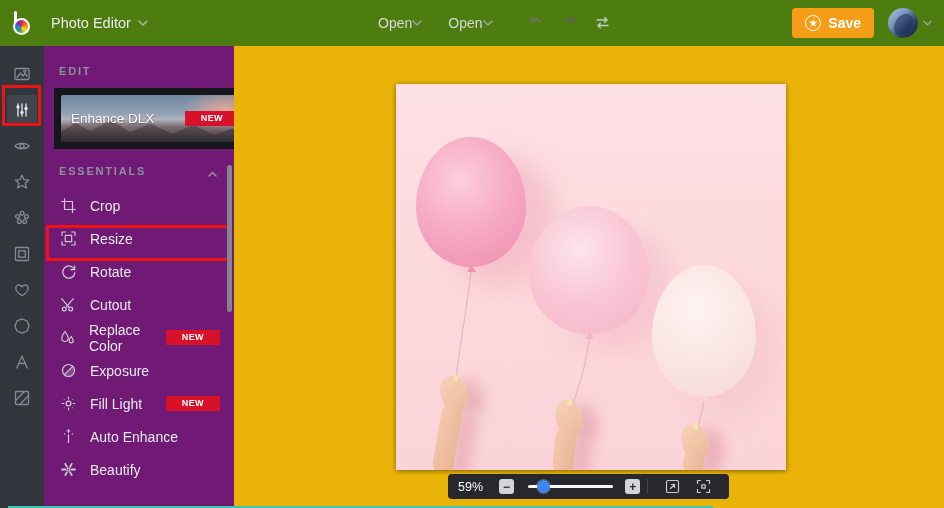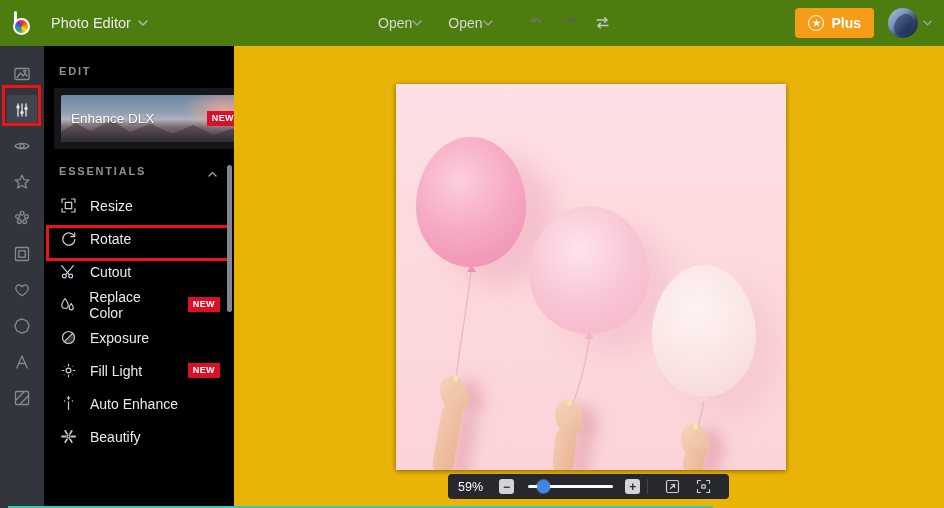--- a/index.html
+++ b/index.html
@@ -38,35 +38,35 @@
   .rail-items { display:flex; flex-direction:column; align-items:center; padding-top:10px; }
   .rail-item { width:44px; height:36px; display:flex; align-items:center; justify-content:center;
                color:#868a92; cursor:pointer; }
   .rail-item .tile { width:30px; height:30px; display:flex; align-items:center; justify-content:center;
                      border-radius:3px; }
   .rail-item.active .tile { background:#41454e; color:#e4e6e9; }
   .rail-redbox { position:absolute; left:2px; top:39px; width:39px; height:41px;
                  border:3px solid #ee1414; z-index:12; pointer-events:none; }
 
   
-  .panel { position:absolute; top:46px; left:44px; width:190px; height:462px; background:#000000;
+  .panel { position:absolute; top:46px; left:44px; width:190px; height:462px; background:#701a75;
            overflow:hidden; z-index:9; }
   .edit-header { padding:19px 0 0 15px; color:#8d9197; font-size:11px; font-weight:bold; letter-spacing:1.8px; }
   .enhance-wrap { margin:11px 4px 0 10px; width:200px; background:#16171b; padding:7px; cursor:pointer; }
   .enhance-card { position:relative; height:47px; border-radius:2px; overflow:hidden; display:flex; align-items:center;
       background:
         radial-gradient(ellipse 60px 30px at 88% 32%, rgba(235,166,150,.95), rgba(235,166,150,0) 70%),
         linear-gradient(180deg,#6f87a3 0%, #8fa0b4 38%, #b0b2bd 52%, #7a6a70 68%, #3a353c 100%); }
   .enhance-card::after { content:""; position:absolute; left:0; right:0; bottom:0; height:26px;
       background:linear-gradient(180deg,#8d7d80 0%, #584c52 45%, #2f2b32 100%);
       clip-path:polygon(0 100%, 0 60%, 8% 28%, 16% 58%, 27% 15%, 37% 62%, 48% 30%, 60% 68%, 71% 35%, 82% 72%, 92% 48%, 100% 62%, 100% 100%); }
   .enhance-title { position:relative; z-index:2; color:#fff; font-size:13.5px; padding-left:10px;
                    text-shadow:0 1px 2px rgba(0,0,0,.45); }
   .new-badge { background:#d8112a; color:#fff; font-size:9px; font-weight:bold; letter-spacing:.4px;
-               padding:3px 5px; border-radius:0; line-height:1; }
+               padding:3px 16px; border-radius:0; line-height:1; }
   .enhance-card .new-badge { position:absolute; right:8px; top:16px; z-index:2; }
   .essentials-header { margin-top:16px; padding:0 17px 0 15px; display:flex; align-items:flex-end;
                        justify-content:space-between; color:#8d9197; font-size:11px; font-weight:bold;
                        letter-spacing:1.8px;gap:19px; }
   .collapse-chev { color:#9b9ea5; cursor:pointer; display:flex; }
   .list { margin-top:12px; }
   .row { height:33px; display:flex; align-items:center; padding-left:15px; gap:13px; color:#e8eaec;
          font-size:14px; cursor:pointer; }
   .row .licon { color:#c9ccd1; display:flex; width:18px; justify-content:center; }
   .row .badge { margin-left:auto; margin-right:14px; }
@@ -174,21 +174,21 @@
             <path d="M14.5 11.6 H4.8"></path>
               <path d="M6.8 9.4 L4.5 11.6 L6.8 13.8"></path>
           </svg>
         </span>
       </div>
     </div>
 
     <div class="top-right">
       <div class="plus-btn">
         <span class="star-circle">★</span>
-        <span>Plus</span>
+        <span>Save</span>
       </div>
       <div class="avatar-wrap">
         <div class="avatar"></div>
         <span class="chev">
           <svg width="9" height="6" viewBox="0 0 10 6">
               <path d="M1 1 L5 5 L9 1" stroke="#9fa2a8" stroke-width="1.5" fill="none" stroke-linecap="round" stroke-linejoin="round"></path>
             </svg>
         </span>
       </div>
     </div>
@@ -295,20 +295,30 @@
     <div class="essentials-header">
       <span>ESSENTIALS</span>
       <span class="collapse-chev">
         <svg width="9" height="6" viewBox="0 0 9 6">
             <path d="M1 5 L4.5 1.5 L8 5" stroke="currentColor" stroke-width="1.4" fill="none" stroke-linecap="round" stroke-linejoin="round"></path>
           </svg>
       </span>
     </div>
 
     <div class="list">
+      <div class="row">
+        <span class="licon">
+          <svg width="17" height="17" viewBox="0 0 17 17" stroke="currentColor" stroke-width="1.2" fill="none" stroke-linecap="round" stroke-linejoin="round">
+            <path d="M4.5 1.5 V12.5 H15.5"></path>
+              <path d="M1.5 4.5 H12.5 V15.5"></path>
+          </svg>
+          </span>
+        <span>Crop</span>
+
+      </div>
       <div class="row">
         <span class="licon">
           <svg width="17" height="17" viewBox="0 0 17 17" stroke="currentColor" stroke-width="1.2" fill="none" stroke-linecap="round" stroke-linejoin="round">
             <path d="M2 5.5 V2 H5.5"></path>
               <path d="M11.5 2 H15 V5.5"></path>
               <path d="M15 11.5 V15 H11.5"></path>
               <path d="M5.5 15 H2 V11.5"></path>
             <rect x="5.3" y="5.3" width="6.4" height="6.4"></rect>
           </svg>
           </span>

